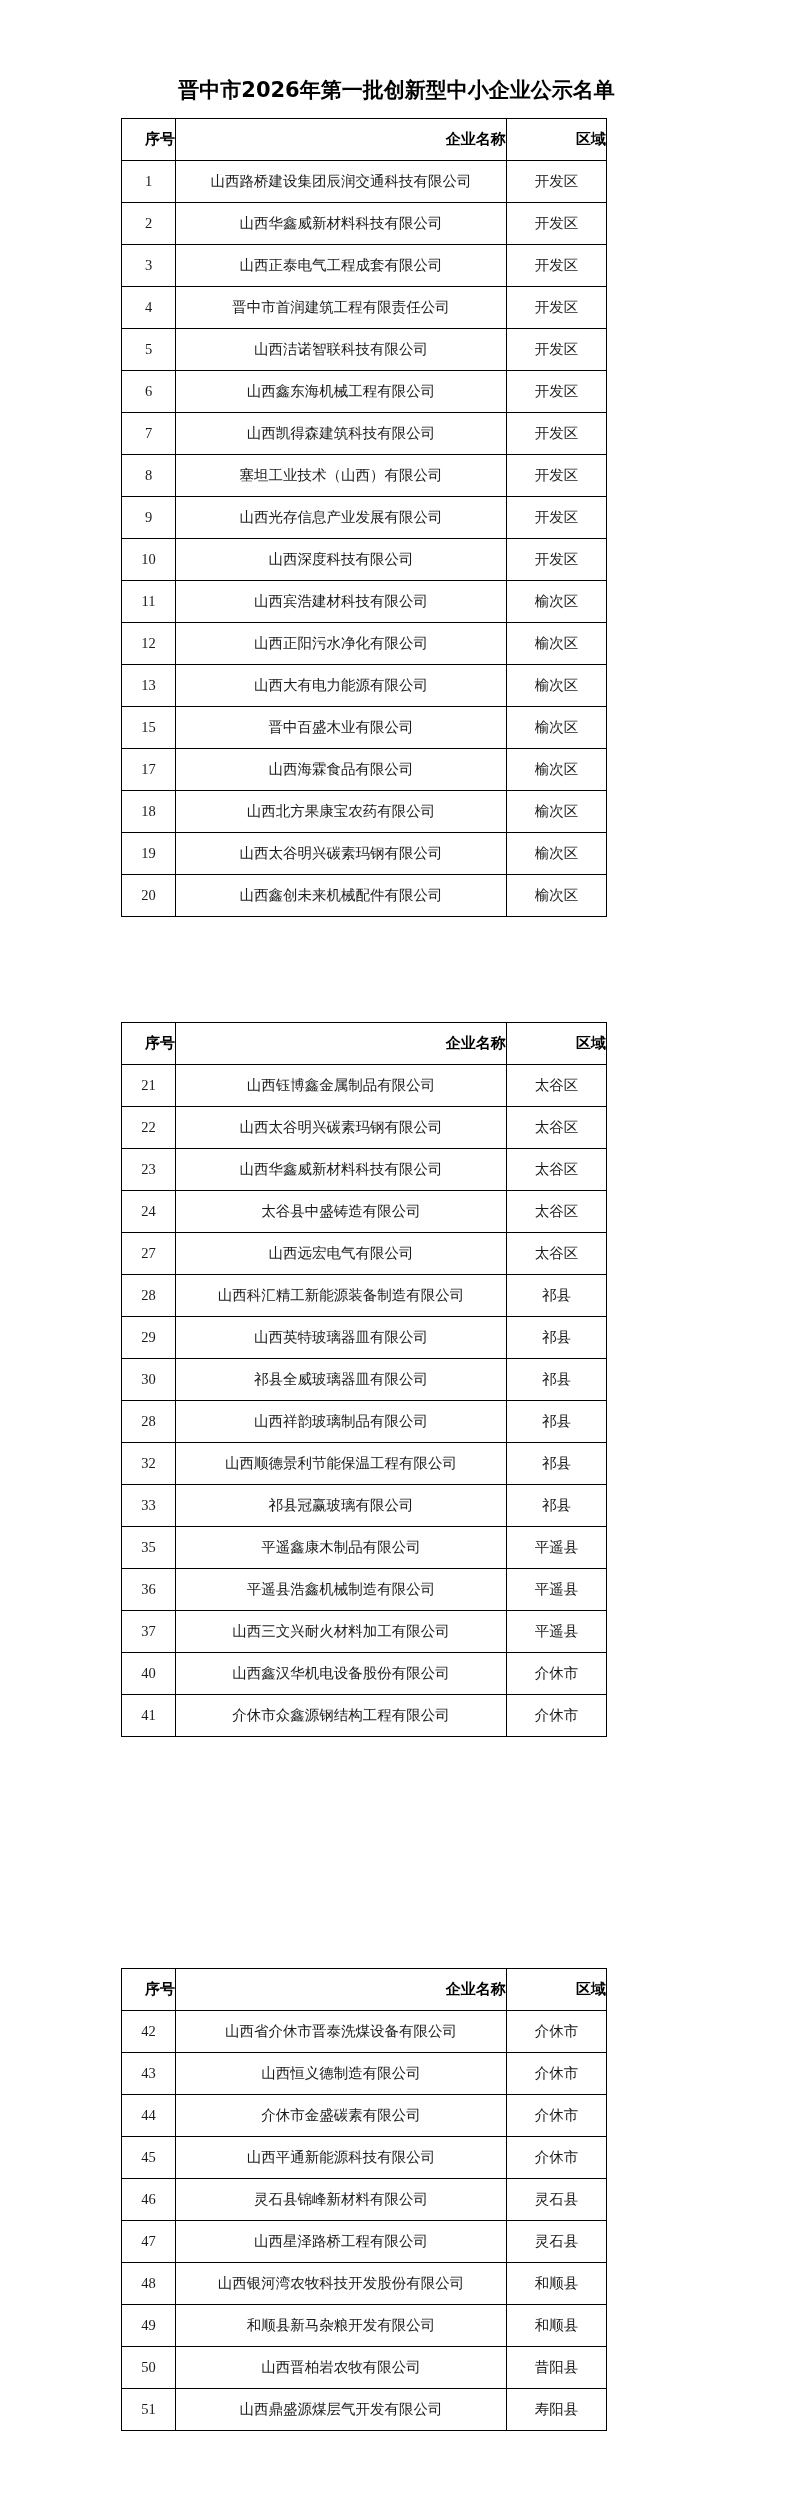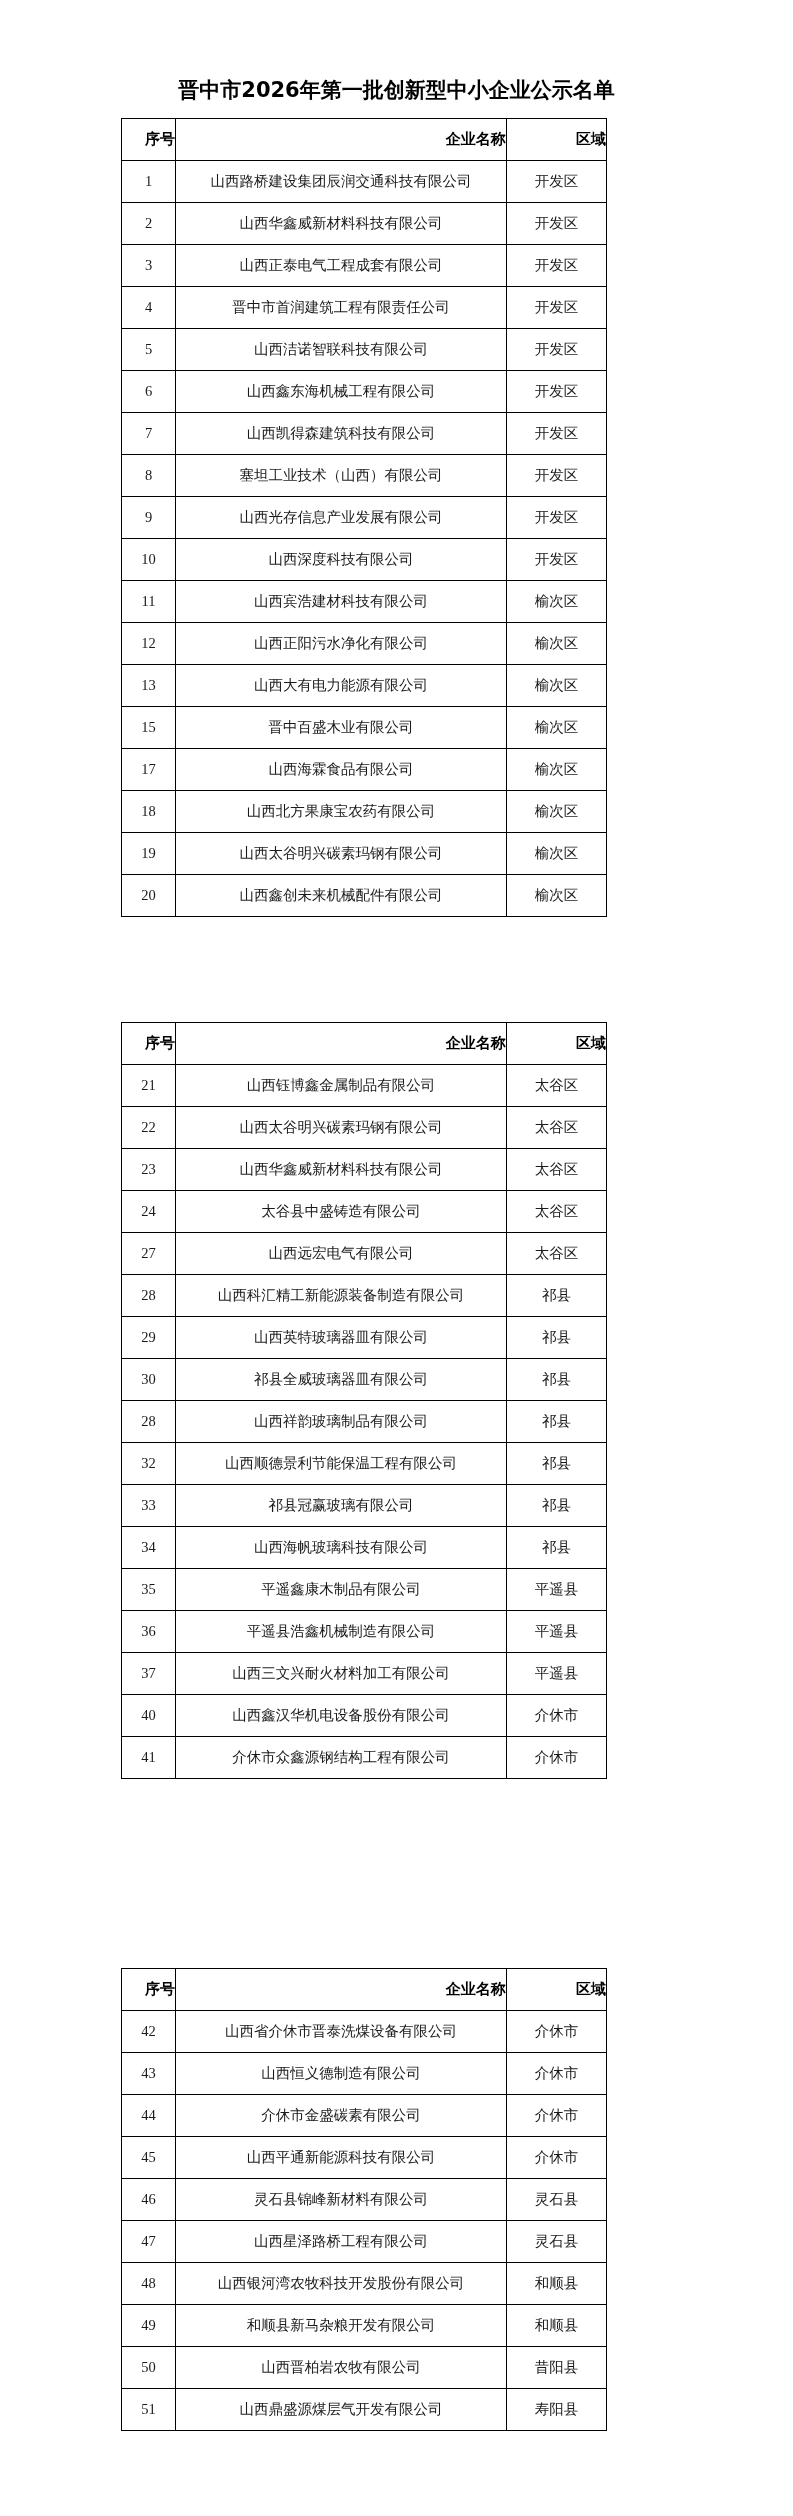--- a/index.html
+++ b/index.html
@@ -236,25 +236,20 @@
         <td class="num">32</td>
         <td>山西顺德景利节能保温工程有限公司</td>
         <td>祁县</td>
       </tr>
       <tr>
         <td class="num">33</td>
         <td>祁县冠赢玻璃有限公司</td>
         <td>祁县</td>
       </tr>
       <tr>
-        <td class="num">34</td>
-        <td>山西海帆玻璃科技有限公司</td>
-        <td>祁县</td>
-      </tr>
-      <tr>
         <td class="num">35</td>
         <td>平遥鑫康木制品有限公司</td>
         <td>平遥县</td>
       </tr>
       <tr>
         <td class="num">36</td>
         <td>平遥县浩鑫机械制造有限公司</td>
         <td>平遥县</td>
       </tr>
       <tr>

